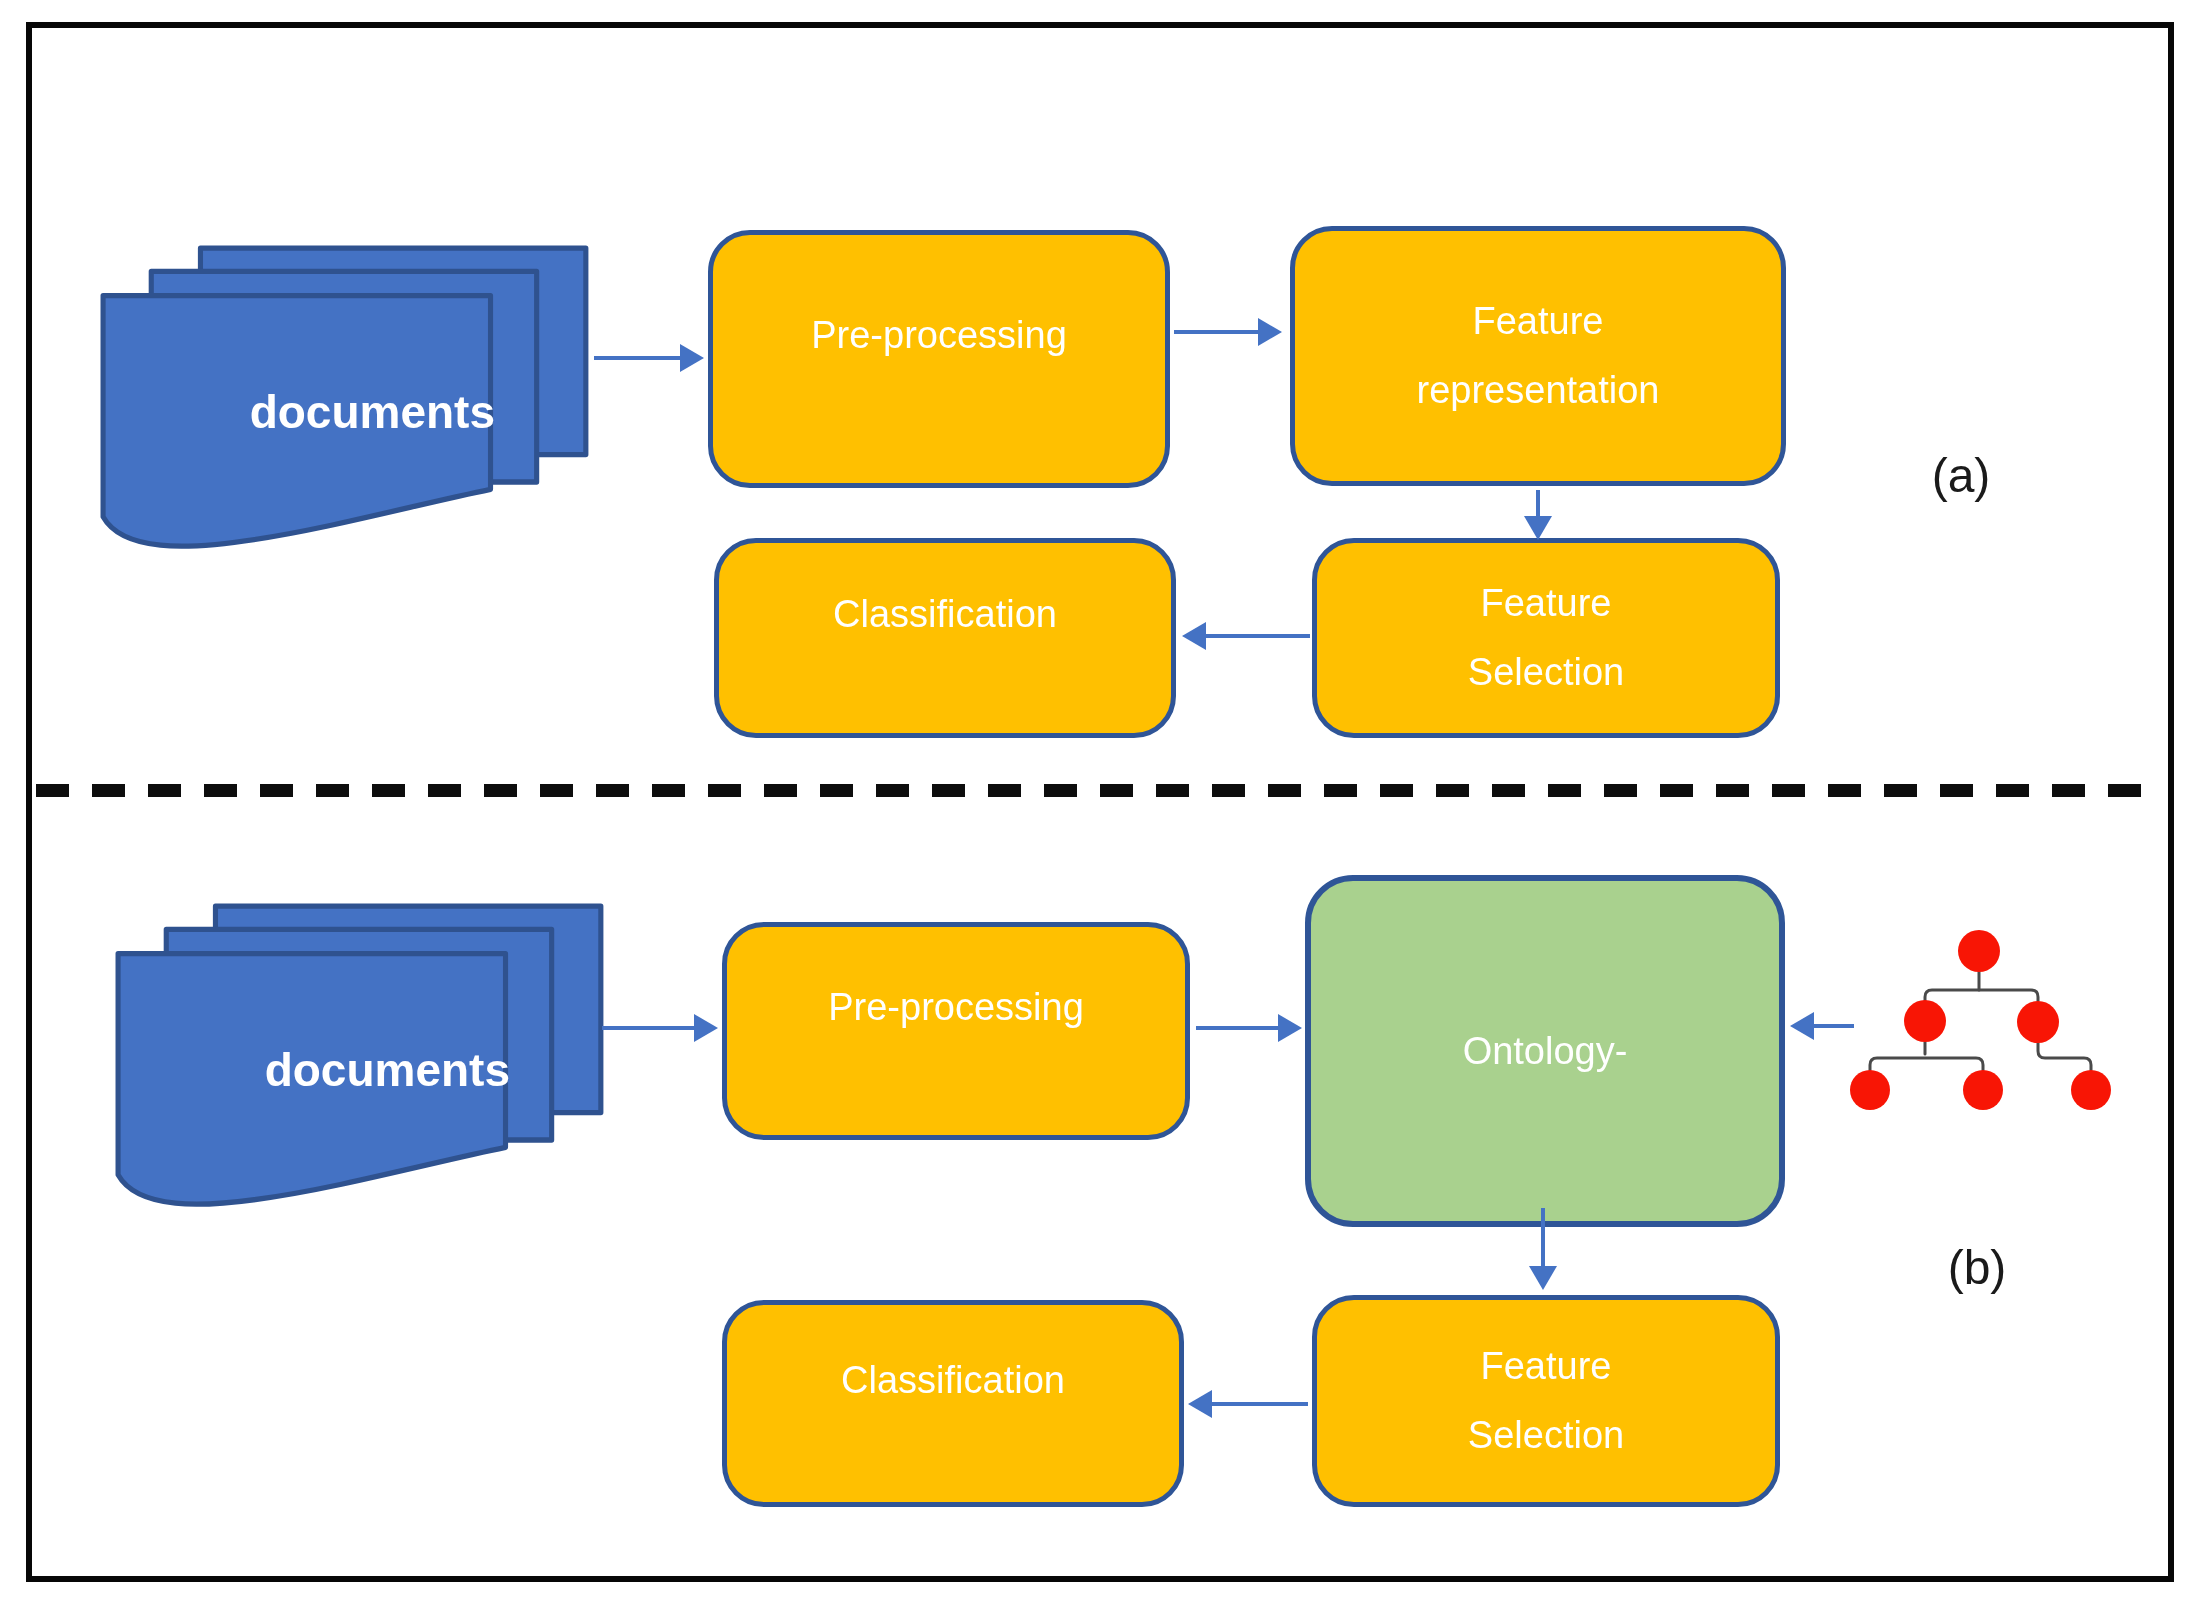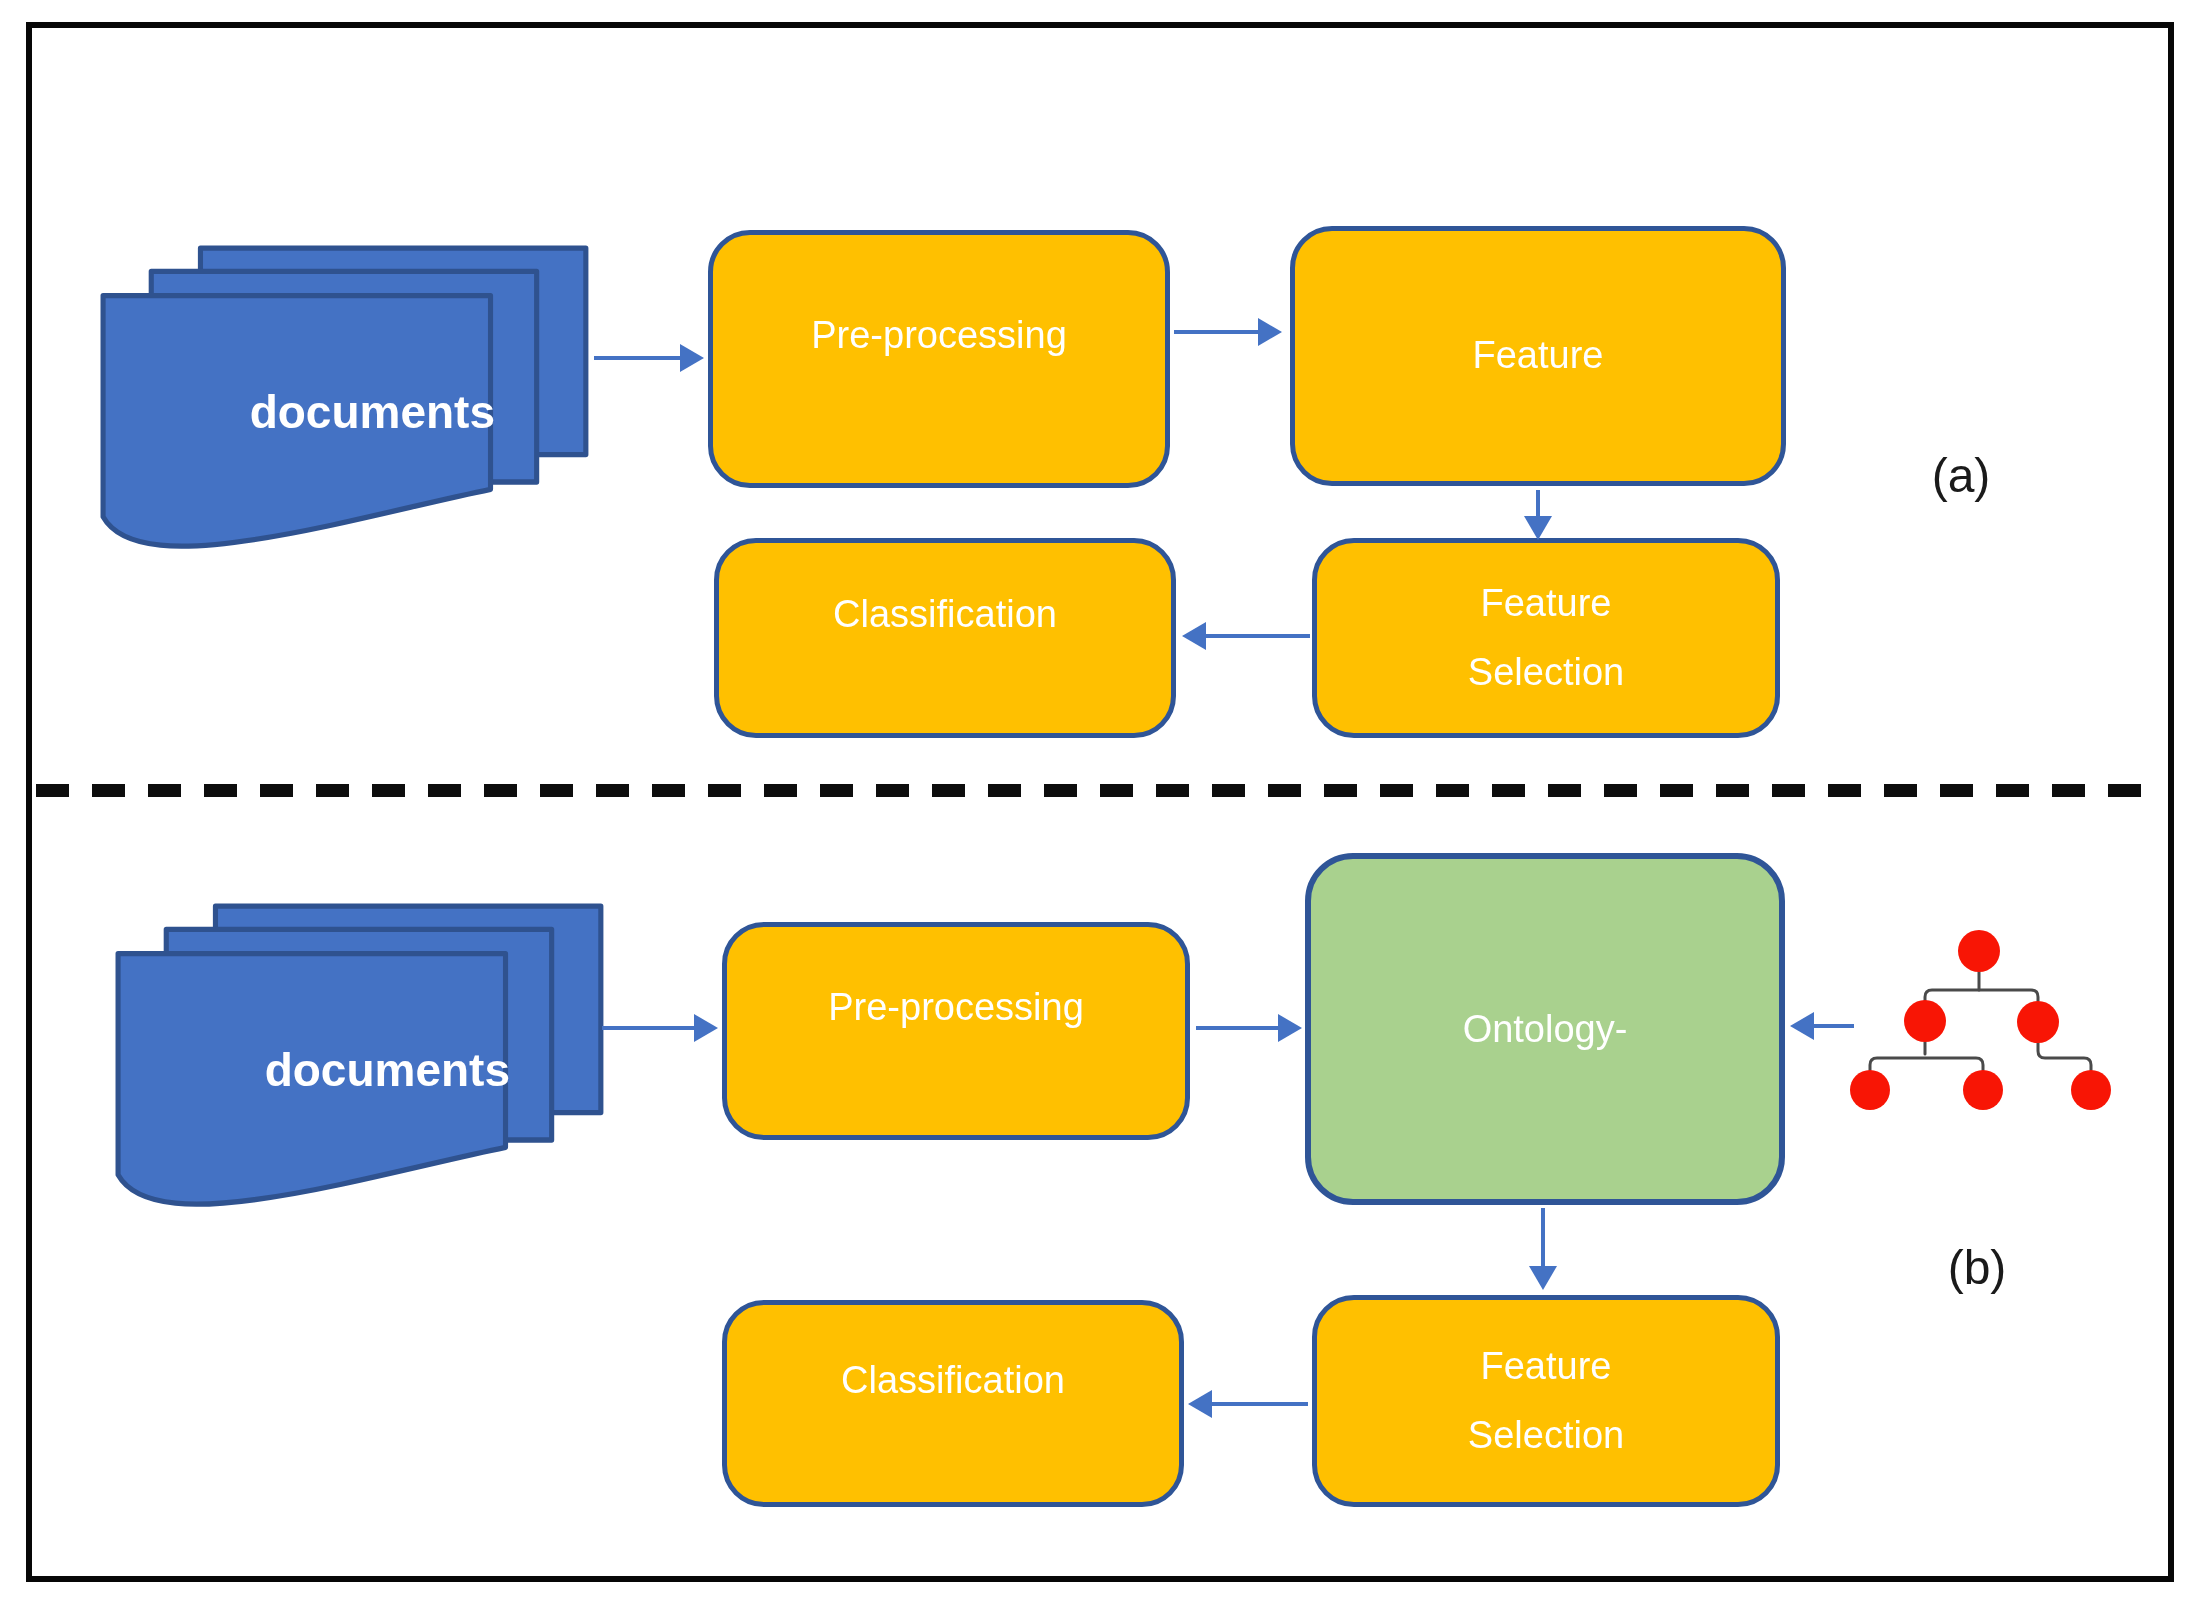--- a/index.html
+++ b/index.html
@@ -42,20 +42,21 @@
     color:var(--label-text,#ffffff);
     font-size:38px;
     text-align:center;
   }
   .box .line{display:block; line-height:1.82;}
   .box.single{padding-bottom:46px;}
   .box.green{
     background:var(--ontology-fill,#A9D18E);
     border-width:6px;
     border-radius:48px;
+    margin-top:22px;
   }
   .box.green .line{line-height:1.75;}
   
   .docs{position:absolute; width:492px; height:316px;}
   .docs svg{position:absolute; left:0; top:0; width:100%; height:100%;}
   .doc-card{fill:var(--doc-fill,#4472C4); stroke:var(--doc-border,#2F528F); stroke-width:5; stroke-linejoin:round;}
   .docs .doc-label{
     position:absolute; left:0; top:140px; width:395px;
     text-align:right; color:var(--label-text,#ffffff); font-size:46px;font-weight:bold;
   }
@@ -103,20 +104,21 @@
       </svg>
       <div class="doc-label">documents</div>
     </div>
 
     <div class="box single" style="left:708px; top:230px; width:462px; height:258px;">
       <span class="line">Pre-processing</span>
     </div>
 
     <div class="box" style="left:1290px; top:226px; width:496px; height:260px;">
       <span class="line">Feature</span>
+      <span class="line">representation</span>
     </div>
 
     <div class="box" style="left:1312px; top:538px; width:468px; height:200px;">
       <span class="line">Feature</span>
       <span class="line">Selection</span>
     </div>
 
     <div class="box single" style="left:714px; top:538px; width:462px; height:200px;">
       <span class="line">Classification</span>
     </div>

